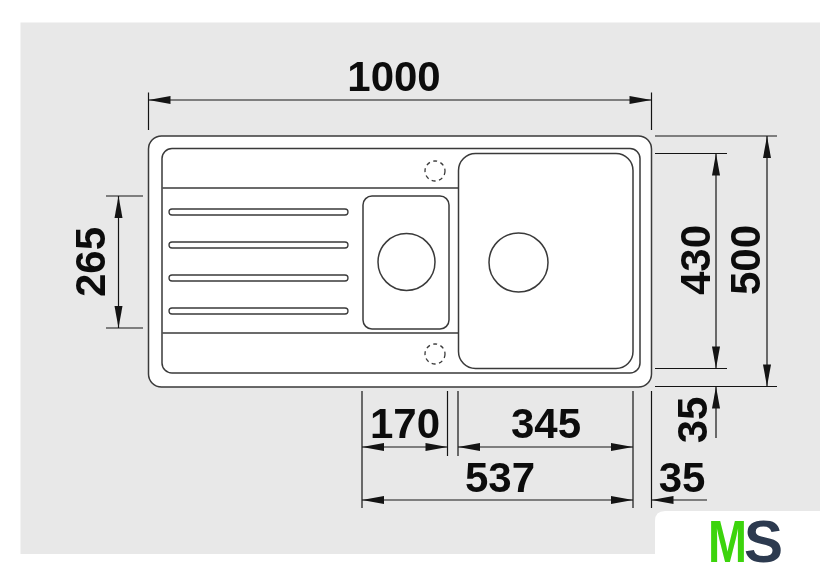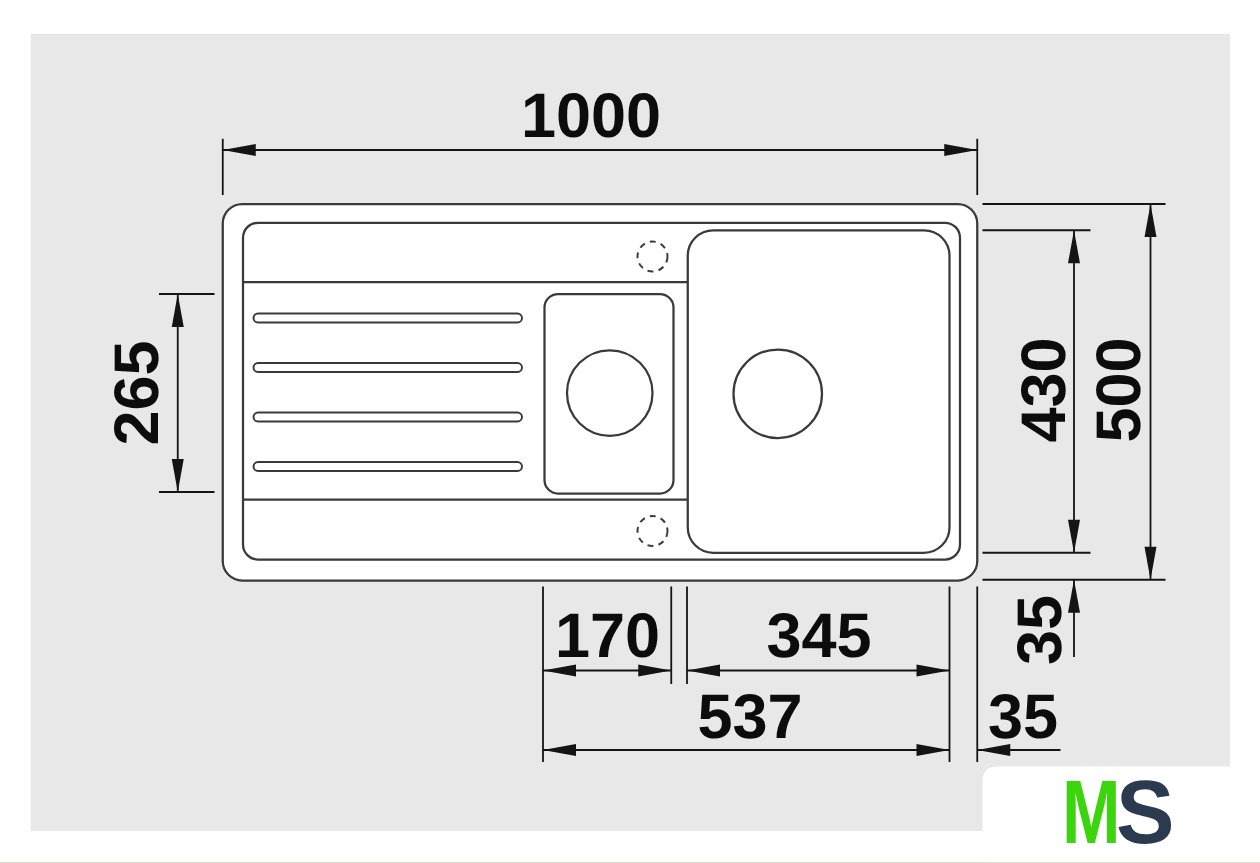--- a/index.html
+++ b/index.html
@@ -4,21 +4,21 @@
 <style>
   html, body {
     margin: 0;
     padding: 0;
     background: #ffffff;
   }
   .stage {
     position: relative;
     width: 840px;
     height: 575px;
-    background: #4d7c0f;
+    background: #0369a1;
     overflow: hidden;
     font-family: "Liberation Sans", sans-serif;
   }
   svg text {
     font-family: "Liberation Sans", sans-serif;
     font-weight: bold;
   }
   .dim-text {
     font-size: 42px;
     fill: #0c0c0c;

